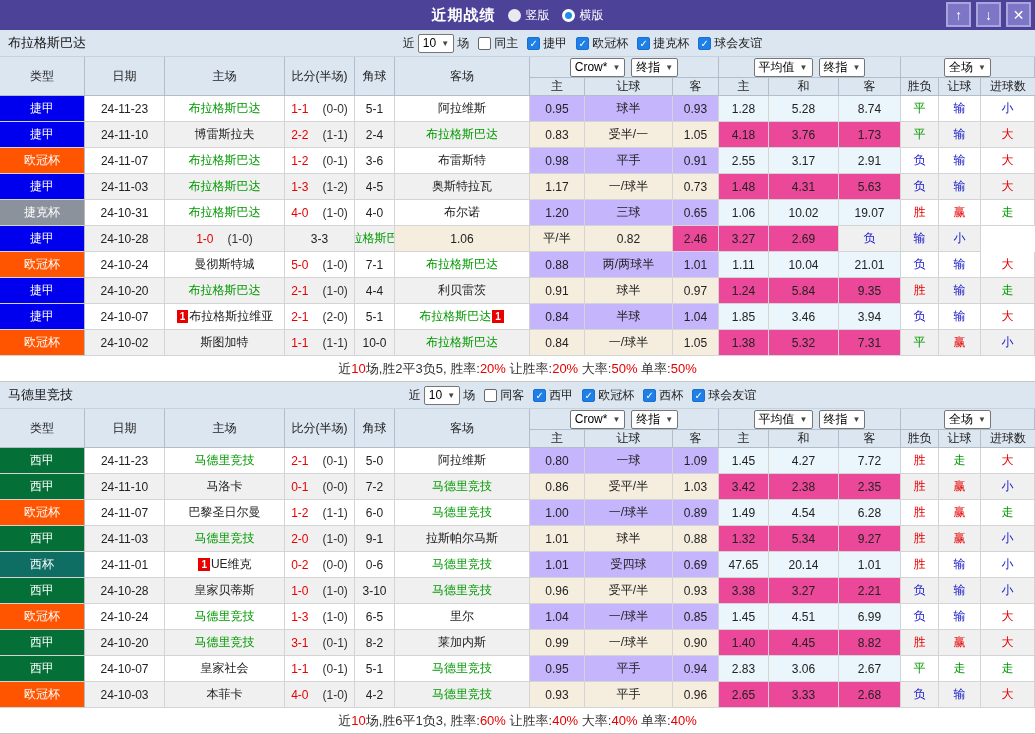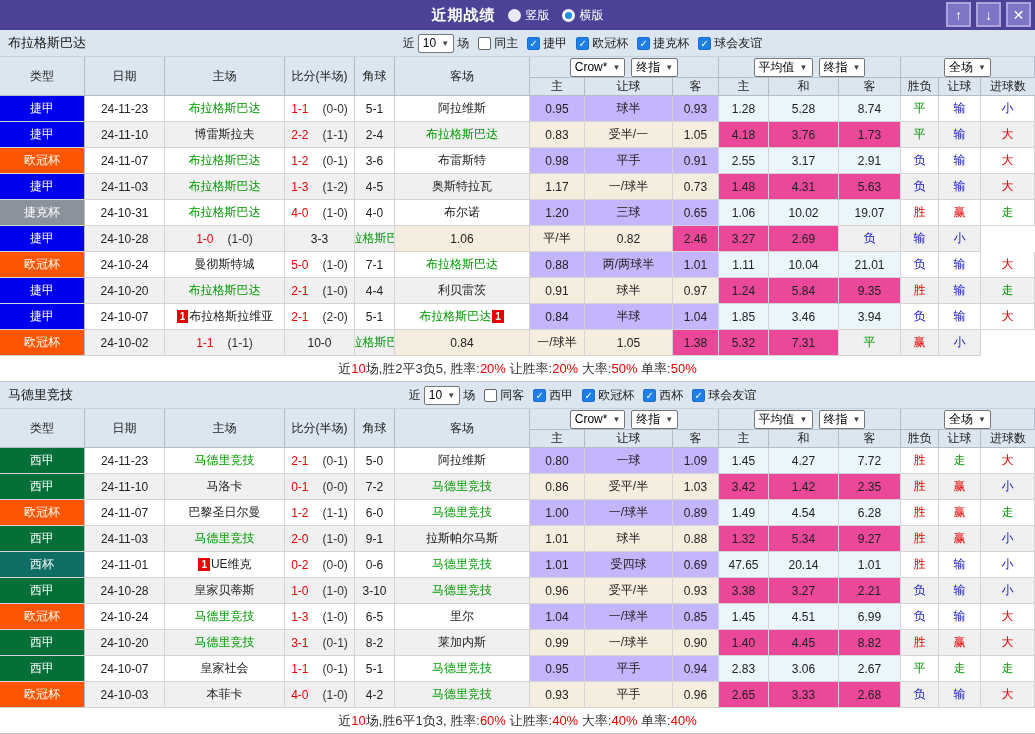--- a/index.html
+++ b/index.html
@@ -355,20 +355,23 @@
         <div class="tcell avg">3.46</div>
         <div class="tcell avg">3.94</div>
         <div class="tcell" style="color: rgb(21, 21, 204);">负</div>
         <div class="tcell" style="color: rgb(21, 21, 204);">输</div>
         <div class="tcell" style="color: rgb(230, 0, 0);">大</div>
       </div>
       <div class="grid trow even">
         <div class="tcell type" style="background: rgb(255, 85, 0);">欧冠杯</div>
         <div class="tcell">24-10-02</div>
         <div class="tcell">
+          <span>斯图加特</span>
+        </div>
+        <div class="tcell">
           <span class="ft">1-1</span>
           <span class="ht">(1-1)</span>
         </div>
         <div class="tcell">10-0</div>
         <div class="tcell">
           <span class="hl">布拉格斯巴达</span>
         </div>
         <div class="tcell crow">0.84</div>
         <div class="tcell crow">一/球半</div>
         <div class="tcell crow">1.05</div>
@@ -479,21 +482,21 @@
           <span class="ht">(0-0)</span>
         </div>
         <div class="tcell">7-2</div>
         <div class="tcell">
           <span class="hl">马德里竞技</span>
         </div>
         <div class="tcell crow">0.86</div>
         <div class="tcell crow">受平/半</div>
         <div class="tcell crow">1.03</div>
         <div class="tcell avg">3.42</div>
-        <div class="tcell avg">1.42</div>
+        <div class="tcell avg">2.38</div>
         <div class="tcell avg">2.35</div>
         <div class="tcell" style="color: rgb(230, 0, 0);">胜</div>
         <div class="tcell" style="color: rgb(230, 0, 0);">赢</div>
         <div class="tcell" style="color: rgb(21, 21, 204);">小</div>
       </div>
       <div class="grid trow">
         <div class="tcell type" style="background: rgb(255, 85, 0);">欧冠杯</div>
         <div class="tcell">24-11-07</div>
         <div class="tcell">
           <span>巴黎圣日尔曼</span>

